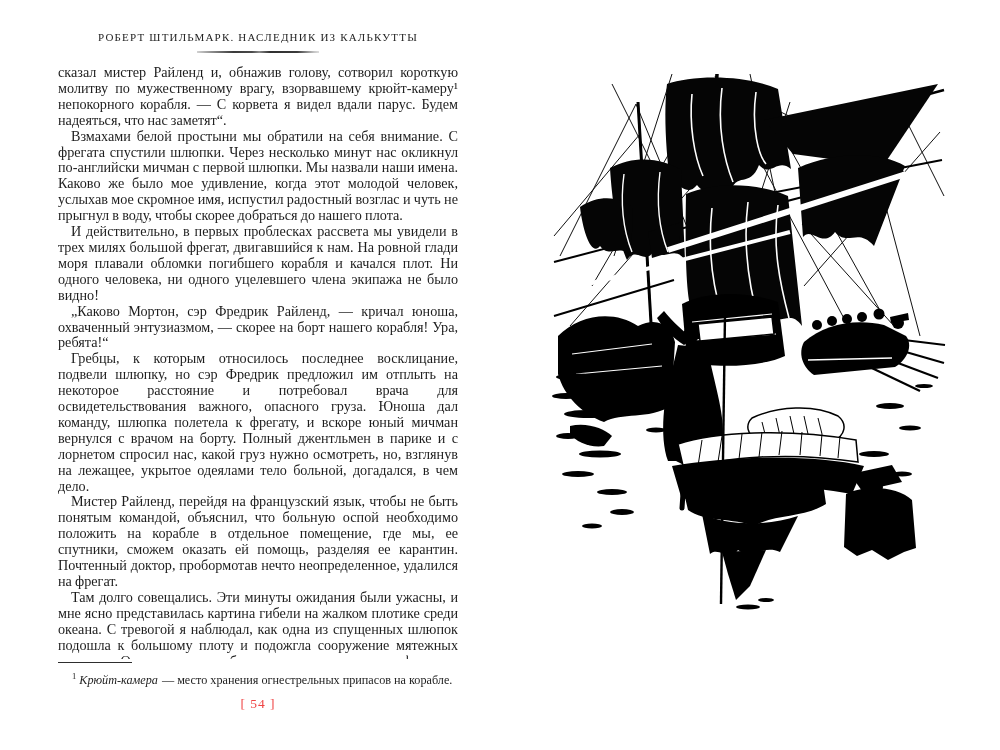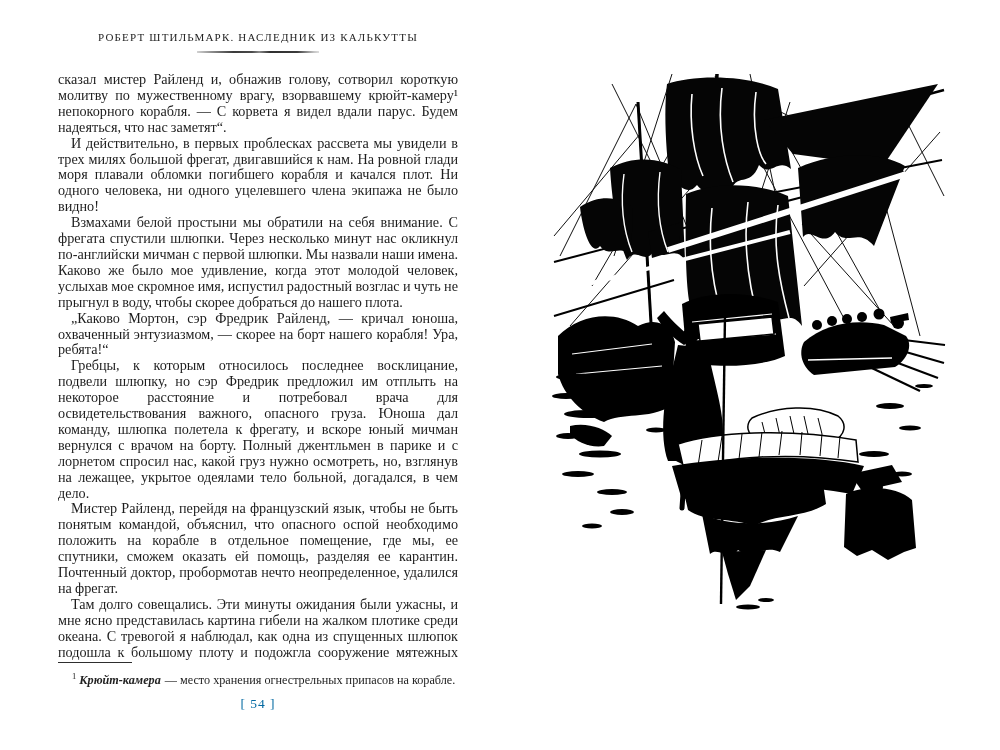--- a/index.html
+++ b/index.html
@@ -10,49 +10,49 @@
   .left-page{position:absolute;left:58px;top:0;width:400px;}
   .running-head{
     margin-top:31px;text-align:center;font-weight:normal;font-size:11px;
     letter-spacing:1.2px;color:#242424;white-space:nowrap;
   }
   .head-rule{
     width:122px;height:2px;margin:8px auto 0;
     background:linear-gradient(90deg,#d2d2d2 0%,#8f8f8f 12%,#3a3a3a 30%,#4a4a4a 45%,#8a8a8a 51%,#2f2f2f 60%,#3a3a3a 82%,#c6c6c6 96%,#dcdcdc 100%);
   }
   .body-text{
-    margin-top:19px;height:594px;overflow:hidden;
+    margin-top:12px;height:594px;overflow:hidden;
     font-size:14.2px;line-height:15.9px;color:#1d1d1d;text-align:justify;
     word-spacing:-0.4px;hyphens:auto;-webkit-hyphens:auto;
   }
   .body-text p{margin:0;text-indent:13px;}
   .body-text p.no-indent{text-indent:0;}
   .page-footer{position:absolute;left:58px;top:662px;width:400px;background:#ffffff;padding-bottom:20px;}
   .footnote-rule{width:74px;height:1px;background:#2e2e2e;}
   .footnote{margin:6px 0 0;font-size:12.2px;line-height:14px;color:#222;text-indent:14px;}
   .footnote sup{font-size:8.5px;}
-  .footnote i{font-style:italic;font-weight:bold;}
+  .footnote i{font-style:italic;}
   .footnote .fn-text{margin-left:4px;}
-  .page-number{margin-top:9px;text-align:center;font-size:13.5px;letter-spacing:1px;color:#0369a1;}
+  .page-number{margin-top:9px;text-align:center;font-size:13.5px;letter-spacing:1px;color:#ef4444;}
   .right-page{position:absolute;left:552px;top:74px;width:396px;height:540px;}
   .right-page svg{display:block;width:100%;height:100%;}
 </style>
 </head>
 <body>
 
 <div class="left-page">
   <div class="running-head">РОБЕРТ ШТИЛЬМАРК. НАСЛЕДНИК ИЗ КАЛЬКУТТЫ</div>
   <div class="head-rule"></div>
   <div class="body-text">
     <p class="no-indent">сказал мистер Райленд и, обнажив голову, сотворил короткую молитву по мужественному врагу, взорвавшему крюйт-камеру¹ непокорного корабля. — С корвета я видел вдали парус. Будем надеяться, что нас заметят“.</p>
+    <p>Взмахами белой простыни мы обратили на себя внимание. С фрегата спустили шлюпки. Через несколько минут нас окликнул по-английски мичман с первой шлюпки. Мы назвали наши имена. Каково же было мое удивление, когда этот молодой человек, услыхав мое скромное имя, испустил радостный возглас и чуть не прыгнул в воду, чтобы скорее добраться до нашего плота.</p>
     <p>И действительно, в первых проблесках рассвета мы увидели в трех милях большой фрегат, двигавшийся к нам. На ровной глади моря плавали обломки погибшего корабля и качался плот. Ни одного человека, ни одного уцелевшего члена экипажа не было видно!</p>
-    <p>Взмахами белой простыни мы обратили на себя внимание. С фрегата спустили шлюпки. Через несколько минут нас окликнул по-английски мичман с первой шлюпки. Мы назвали наши имена. Каково же было мое удивление, когда этот молодой человек, услыхав мое скромное имя, испустил радостный возглас и чуть не прыгнул в воду, чтобы скорее добраться до нашего плота.</p>
     <p>„Каково Мортон, сэр Фредрик Райленд, — кричал юноша, охваченный энтузиазмом, — скорее на борт нашего корабля! Ура, ребята!“</p>
     <p>Гребцы, к которым относилось последнее восклицание, подвели шлюпку, но сэр Фредрик предложил им отплыть на некоторое расстояние и потребовал врача для освидетельствования важного, опасного груза. Юноша дал команду, шлюпка полетела к фрегату, и вскоре юный мичман вернулся с врачом на борту. Полный джентльмен в парике и с лорнетом спросил нас, какой груз нужно осмотреть, но, взглянув на лежащее, укрытое одеялами тело больной, догадался, в чем дело.</p>
-    <p>Мистер Райленд, перейдя на французский язык, чтобы не быть понятым командой, объяснил, что опасного оспой необходимо положить на корабле в отдельное помещение, где мы, ее спутники, сможем оказать ей помощь, разделяя ее карантин. Почтенный доктор, пробормотав нечто неопределенное, удалился на фрегат.</p>
+    <p>Мистер Райленд, перейдя на французский язык, чтобы не быть понятым командой, объяснил, что больную оспой необходимо положить на корабле в отдельное помещение, где мы, ее спутники, сможем оказать ей помощь, разделяя ее карантин. Почтенный доктор, пробормотав нечто неопределенное, удалился на фрегат.</p>
     <p>Там долго совещались. Эти минуты ожидания были ужасны, и мне ясно представилась картина гибели на жалком плотике среди океана. С тревогой я наблюдал, как одна из спущенных шлюпок подошла к большому плоту и подожгла сооружение мятежных матросов. Очевидно, таково было приказание командира фрегата.</p>
   </div>
 </div>
 
 <div class="page-footer">
   <div class="footnote-rule"></div>
   <p class="footnote"><sup>1</sup> <i>Крюйт-камера</i><span class="fn-text">— место хранения огнестрельных припасов на корабле.</span></p>
   <div class="page-number">[ 54 ]</div>
 </div>
 

